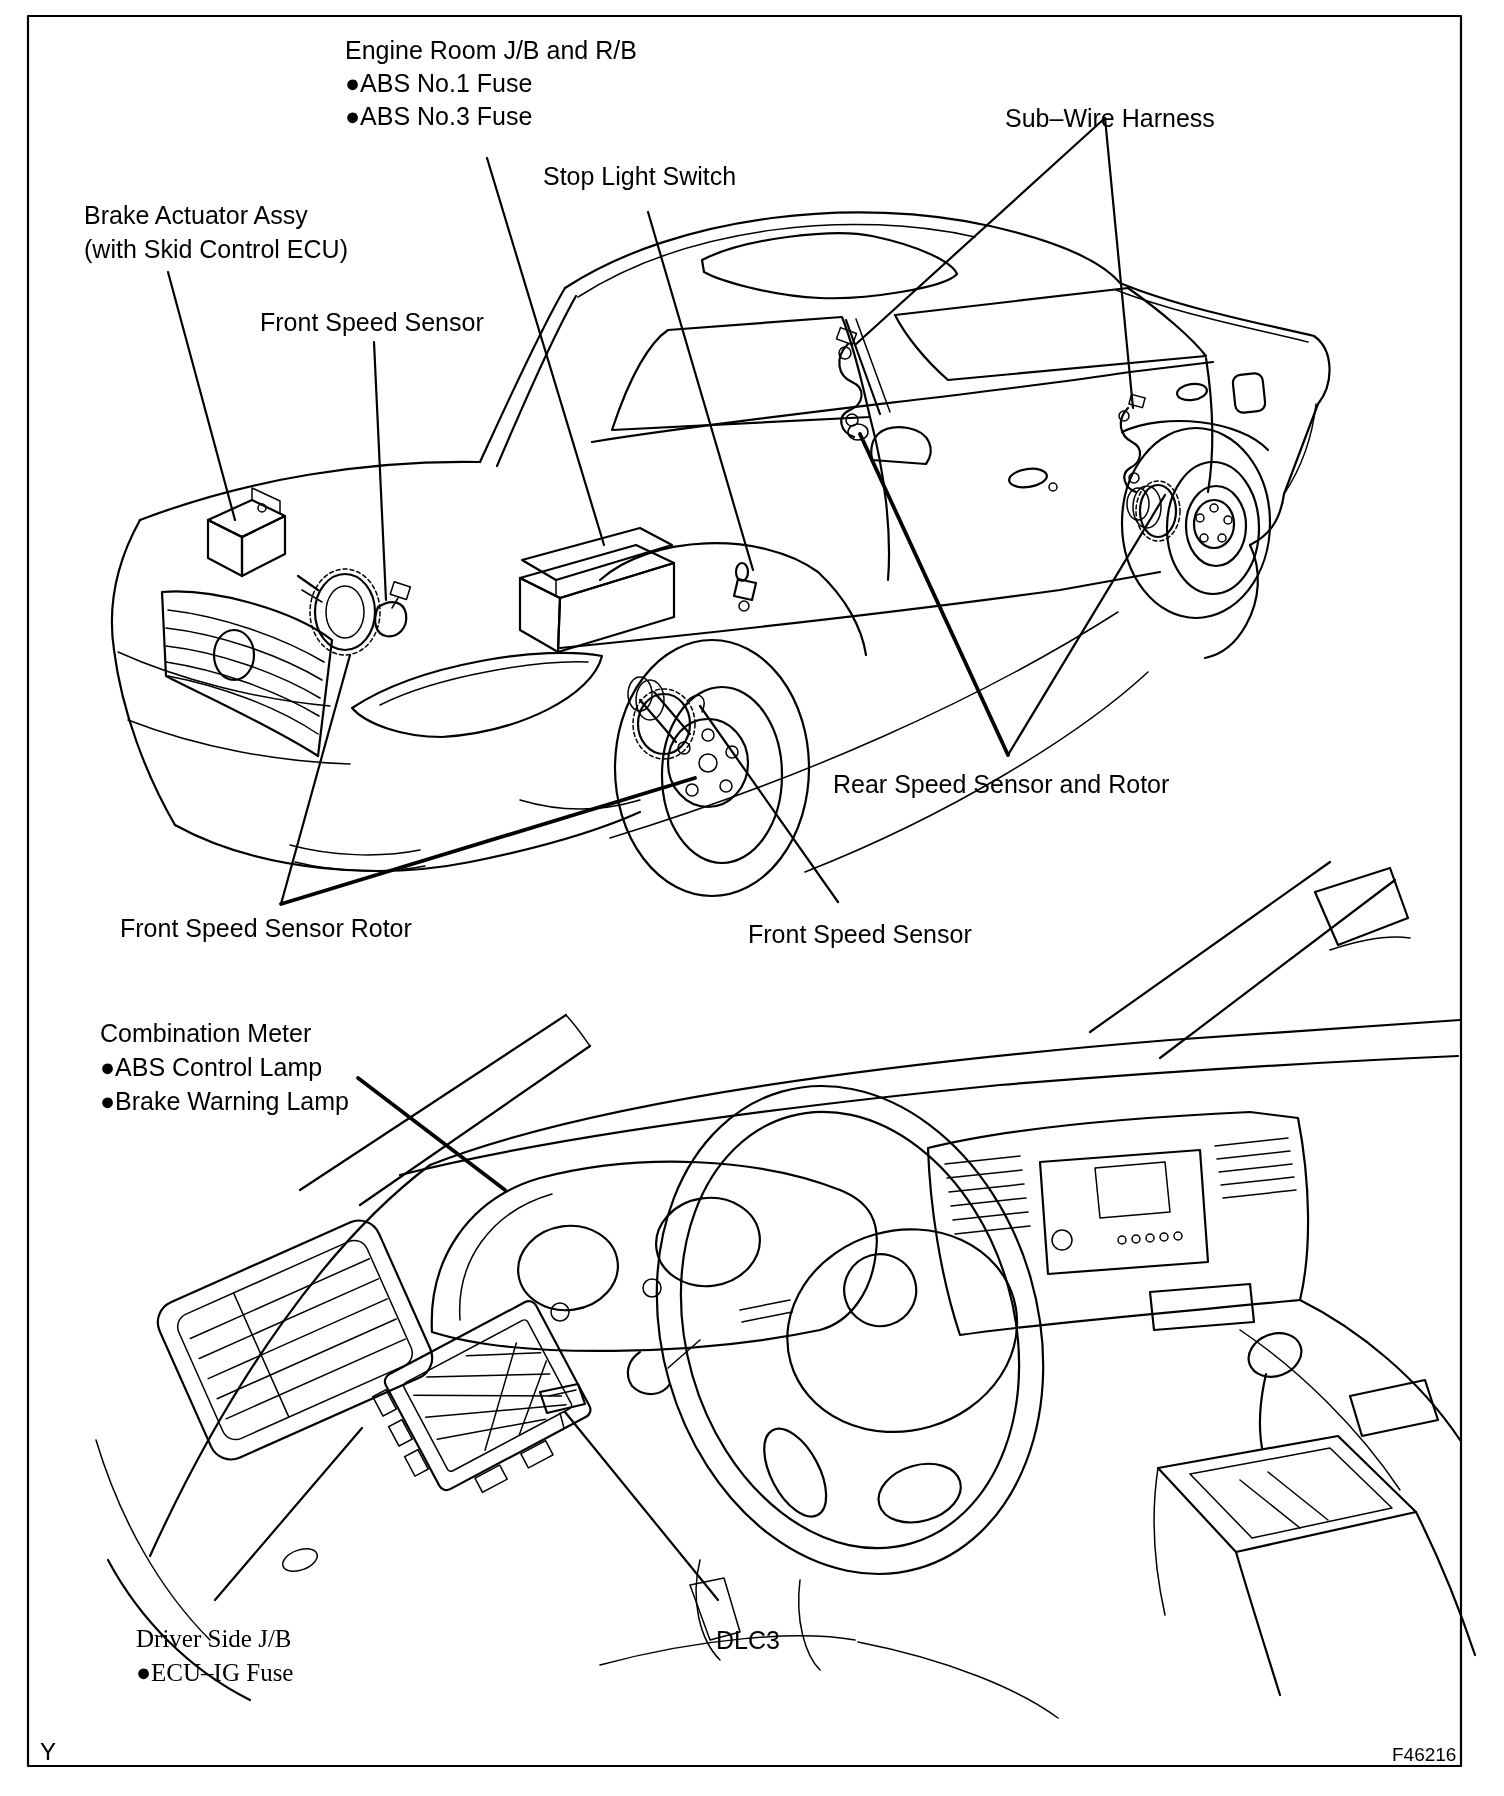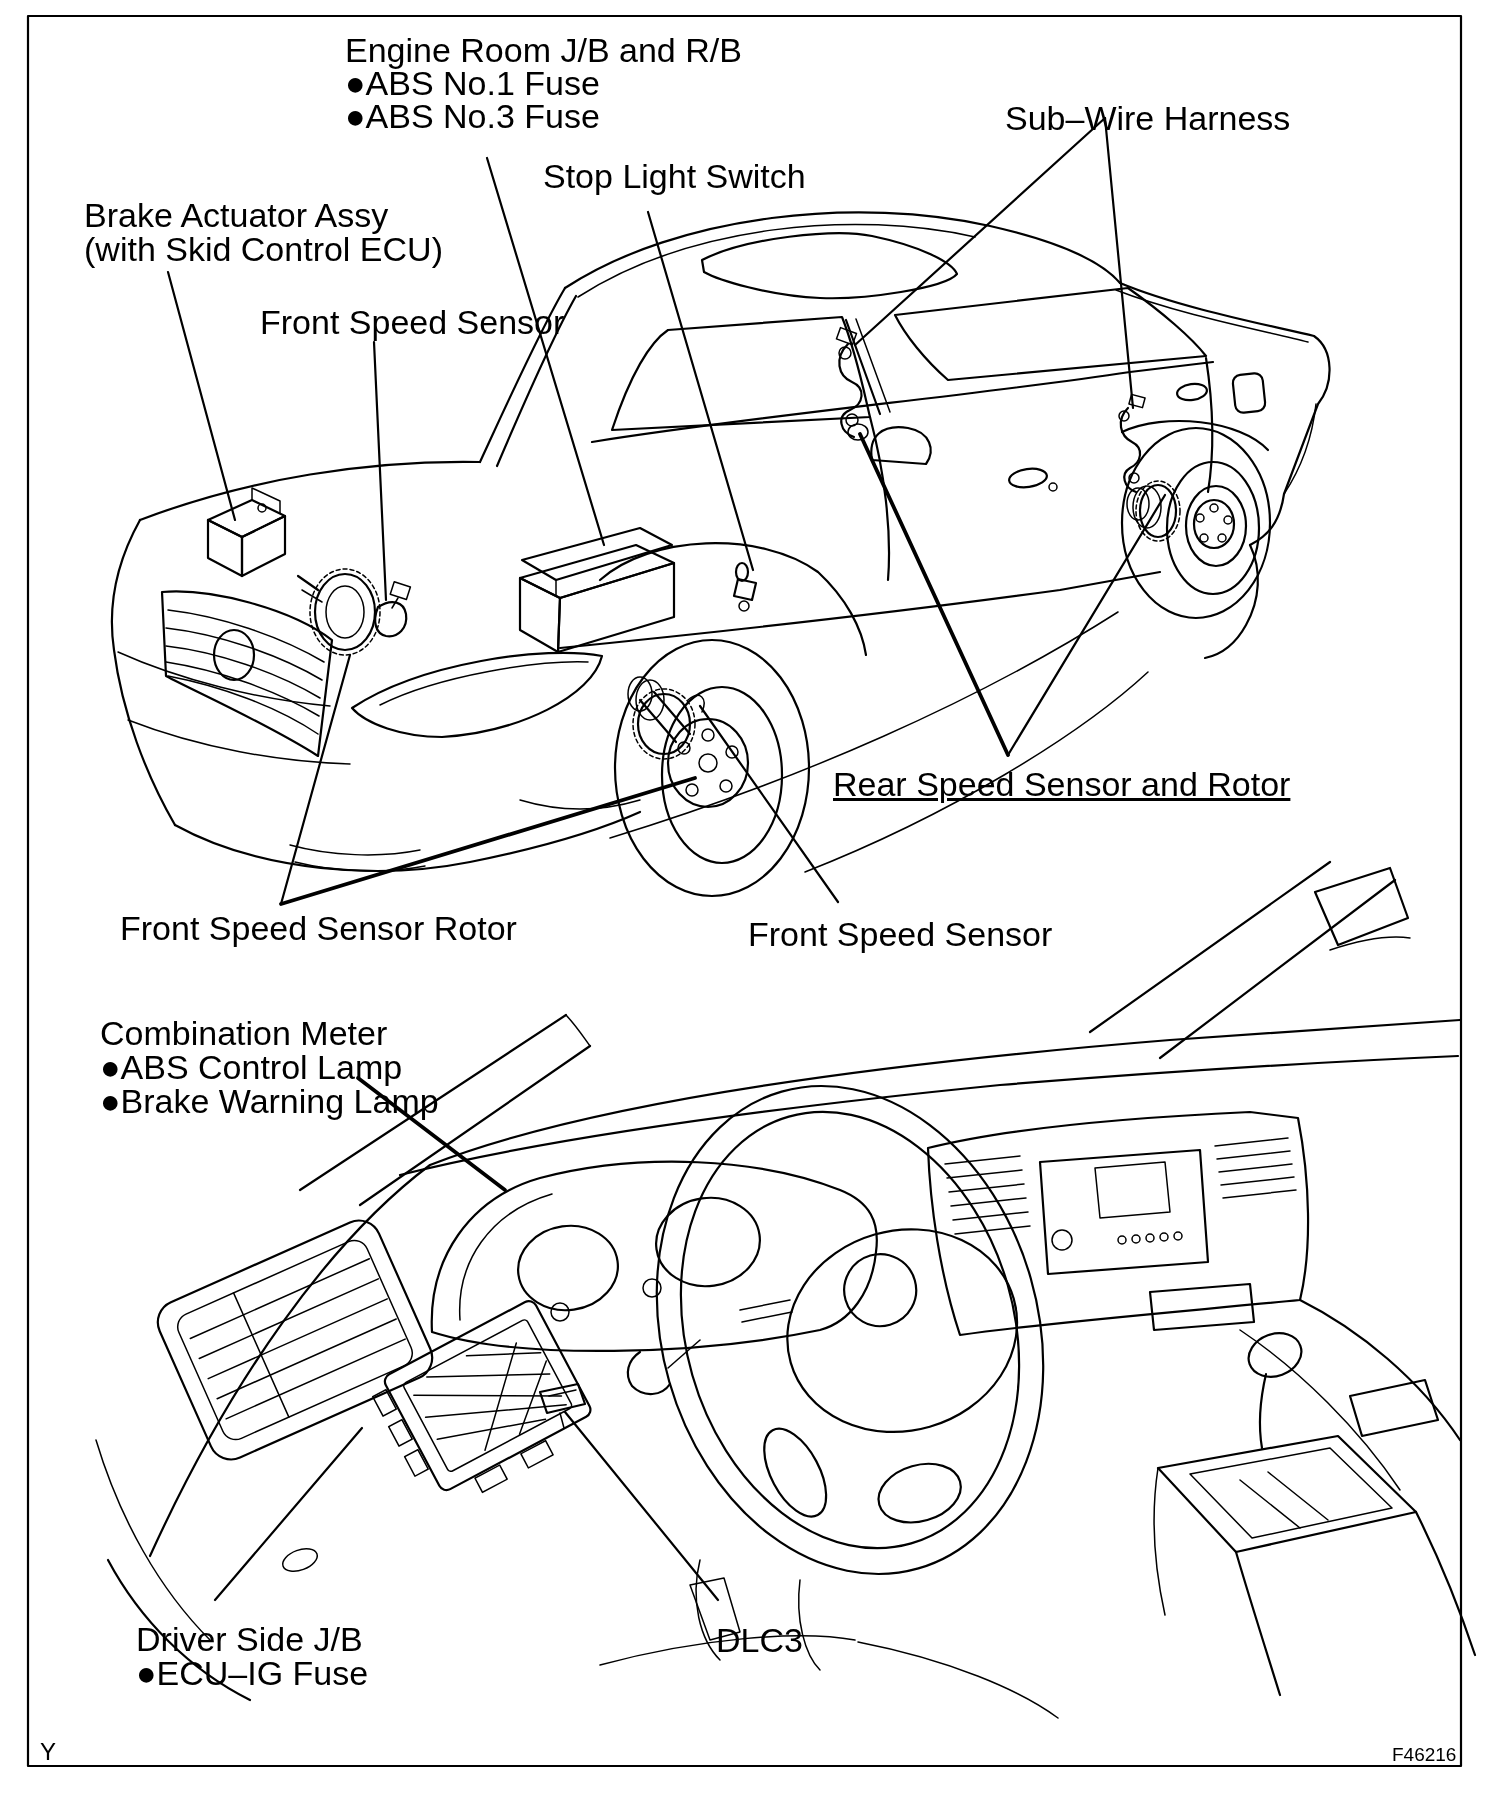--- a/index.html
+++ b/index.html
@@ -3,21 +3,21 @@
 <meta charset="utf-8">
 <style>
   html,body{margin:0;padding:0;background:#fff;}
   #stage{position:relative;width:1504px;height:1796px;background:#ffffff;
          font-family:"Liberation Sans","DejaVu Sans",sans-serif;color:#000;overflow:hidden;}
   svg{position:absolute;left:0;top:0;}
   .art{fill:none;stroke:#000;stroke-width:2.2;stroke-linecap:round;stroke-linejoin:round;}
   .thin{stroke-width:1.5;}
   .thick{stroke-width:3.8;}
   .teeth{stroke-dasharray:4 3;}
-  .label{position:absolute;font-size:34px;line-height:33px;white-space:nowrap;}
+  .label{position:absolute;font-size:25px;line-height:33px;white-space:nowrap;}
   .label .li{display:block;}
   .lh34{line-height:34px;margin-left:44px;}
   .marker{position:absolute;font-size:24px;}
   .figcode{position:absolute;font-size:19px;}
 </style>
 </head>
 <body>
 
 <div id="stage">
 
@@ -311,33 +311,33 @@
 
   <div class="label" style="left:543px;top:160px;">Stop Light Switch</div>
 
   <div class="label lh34" style="left:40px;top:198px;">
     <span class="li">Brake Actuator Assy</span>
     <span class="li">(with Skid Control ECU)</span>
   </div>
 
   <div class="label" style="left:260px;top:306px;">Front Speed Sensor</div>
 
-  <div class="label" style="left:833px;top:768px;text-decoration:underline;">Rear Speed Sensor and Rotor</div>
+  <div class="label" style="left:833px;top:768px;">Rear Speed Sensor and Rotor</div>
 
   <div class="label" style="left:120px;top:912px;">Front Speed Sensor Rotor</div>
 
   <div class="label" style="left:748px;top:918px;">Front Speed Sensor</div>
 
   <div class="label lh34" style="left:56px;top:1016px;">
     <span class="li">Combination Meter</span>
     <span class="li">●ABS Control Lamp</span>
     <span class="li">●Brake Warning Lamp</span>
   </div>
 
-  <div class="label lh34" style="left:92px;top:1622px;">
+  <div class="label lh34" style="left:92px;top:1622px;font-family:Liberation Serif, serif;">
     <span class="li">Driver Side J/B</span>
     <span class="li">●ECU–IG Fuse</span>
   </div>
 
   <div class="label" style="left:704px;top:1624px;margin-left:12px;">DLC3</div>
 
   <div class="marker" style="left:40px;top:1738px;">Y</div>
 
   <div class="figcode" style="left:1392px;top:1744px;">F46216</div>
 

